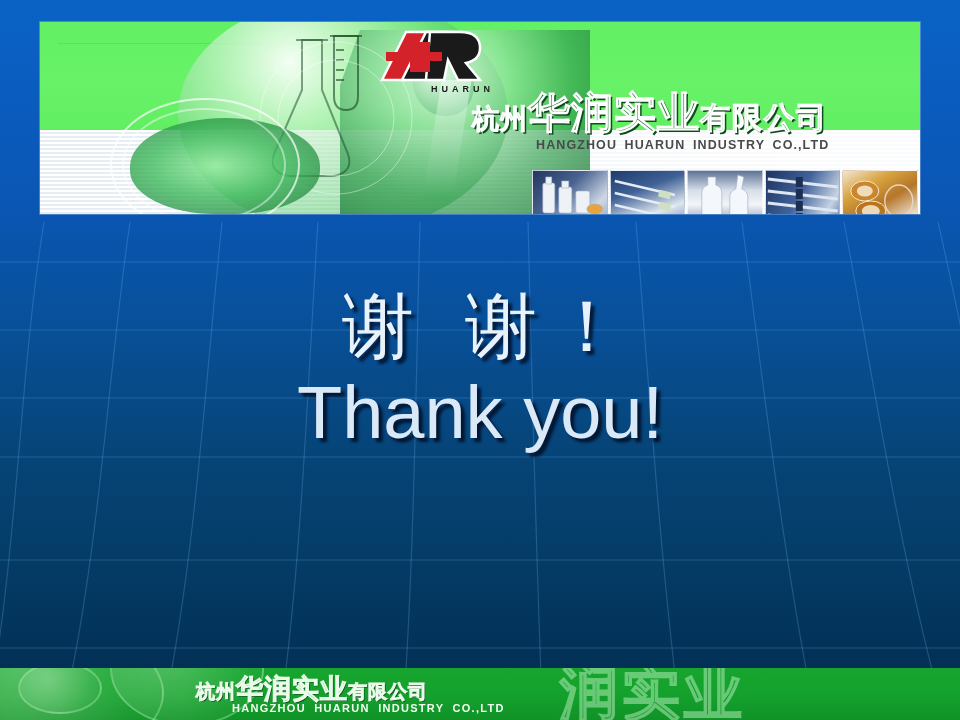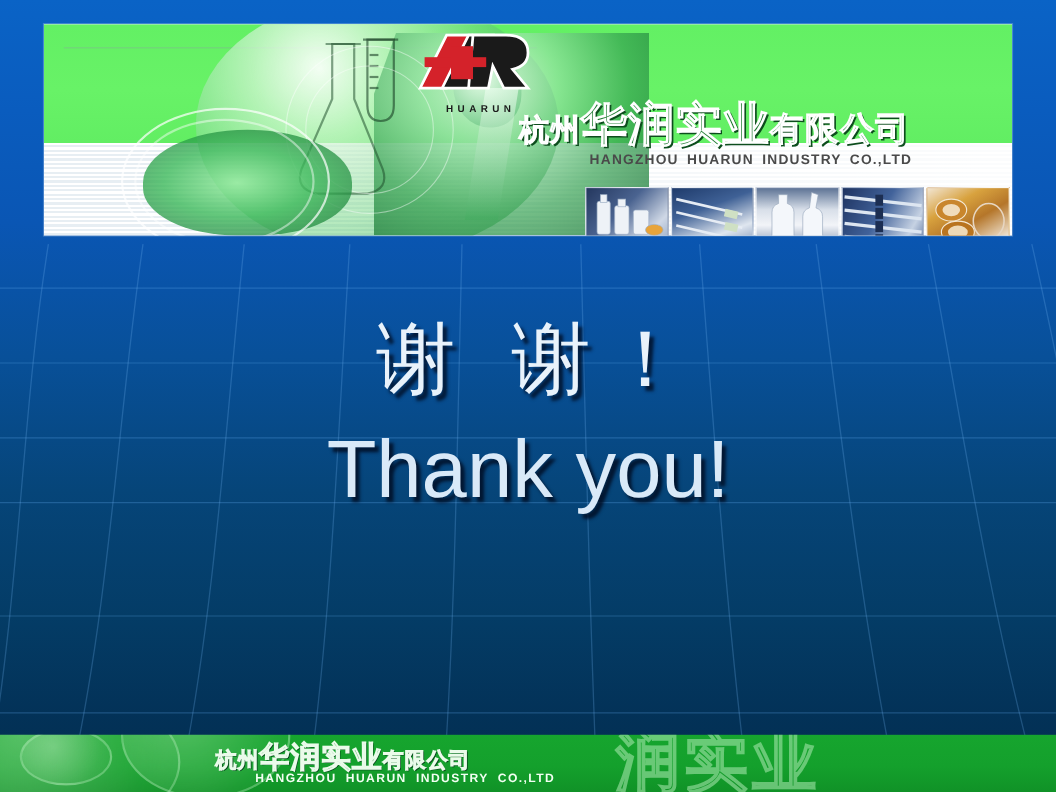--- a/index.html
+++ b/index.html
@@ -143,23 +143,23 @@
   #logo {
     position: absolute;
     left: 336px;
     top: 4px;
     width: 120px;
     height: 68px;
   }
   #logo-wordmark {
     position: absolute;
     left: 340px;
-    top: 72px;
+    top: 62px;
     width: 114px;
-    text-align: center;
+    text-align: right;
     font-size: 9px;
     font-weight: bold;
     letter-spacing: 4px;
     color: #1a1a1a;
   }
 
   
   #cn-name {
     position: absolute;
     left: 432px;
@@ -250,21 +250,21 @@
     font-family: "DejaVu Serif", "Liberation Serif", serif;
     font-size: 72px;
     line-height: 1.08;
     color: #e8f2fb;
     letter-spacing: 14px;
     text-shadow: 4px 4px 3px rgba(0,10,30,0.78);
     white-space: pre;
     margin-left: 19px;
   }
   #thanks-en {
-    margin-top: 24px;
+    margin-top: 10px;
     font-family: "Liberation Sans", sans-serif;
     font-size: 74px;
     line-height: 1.0;
     color: #d9e9f8;
     letter-spacing: 0px;
     text-shadow: 4px 4px 3px rgba(0,10,30,0.80);
   }
 
   
   #footer {

